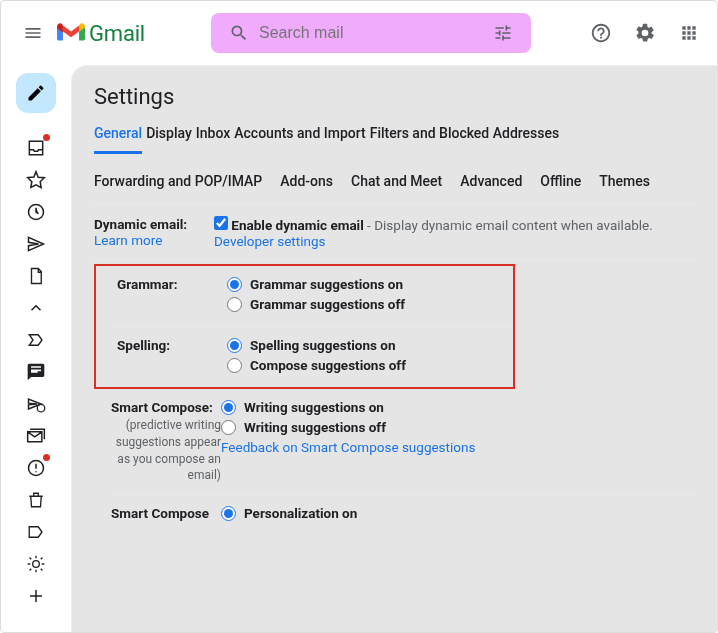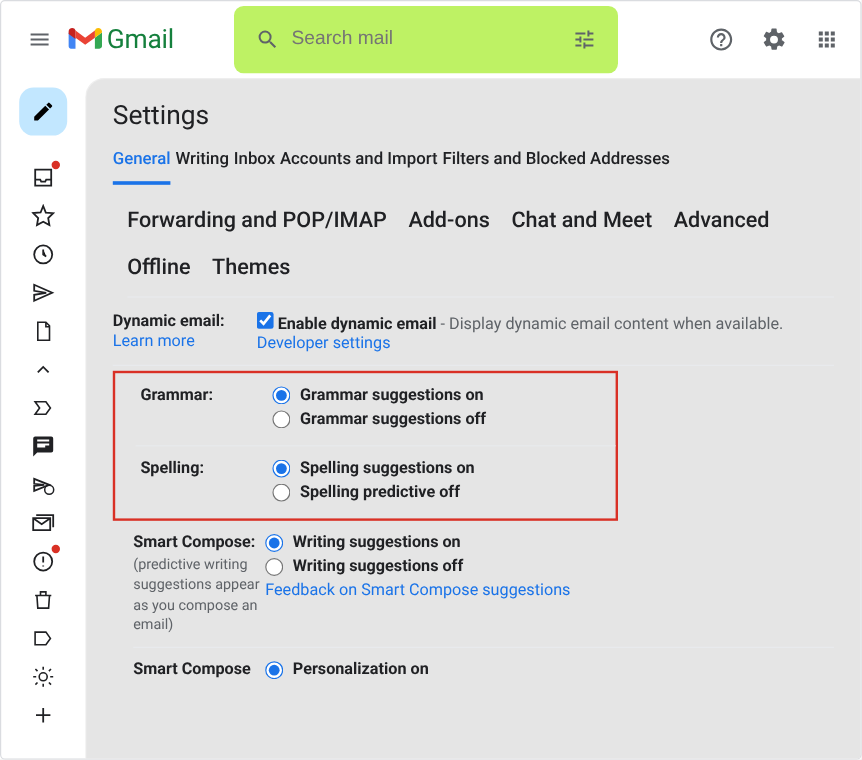--- a/index.html
+++ b/index.html
@@ -30,27 +30,27 @@
   .logo-wrap {
     display: flex; align-items: center; gap: 4px;
     padding-right: 30px;
     cursor: pointer;
   }
   .logo-wrap svg { width: 28px; height: 22px; }
   .logo-text { font-size: 22px; color: #15803d; font-weight: 400; letter-spacing: -0.2px;}
   .search-bar {
     flex: 1;
     max-width: 320px;
-    height: 56px;
-    background: #bef264;
+    height: 40px;
+    background: #f0abfc;
     border-radius: 8px;
     display: flex;
     align-items: center;
     padding: 0 8px;
-    margin-left: 20px;
+    margin-left: 36px;
   }
   .search-bar .icon-btn {
     width: 40px; height: 40px;
     display:flex; align-items:center; justify-content:center;
     color:#5f6368; cursor:pointer;
   }
   .search-bar input {
     flex:1; border:none; background:transparent; outline:none;
     font-size:16px; color:#5f6368;
   }
@@ -99,37 +99,36 @@
   }
   .page-title { font-size: 22px; font-weight:400; margin-bottom: 16px; }
   .tabs-row {
     display:flex; flex-wrap:wrap; gap: 4px;
     font-size: 14px; font-weight:500; color:#202124;
     border-bottom: 1px solid transparent;
     margin-bottom: 4px;
   }
   .tabs-row2 {
     display:flex; flex-wrap:wrap; gap: 18px;
-    font-size: 18px; font-weight:500; color:#202124;
+    font-size: 14px; font-weight:500; color:#202124;
     padding-top: 14px;
     padding-bottom: 14px;
     border-bottom: 1px solid #e8eaed;
-    margin-left: 12px;
   }
   .tab { cursor:pointer; padding-bottom: 10px; }
   .tab.active { color:#1a73e8; border-bottom: 3px solid #1a73e8; }
   .section {
     display:flex;
     padding: 10px 0;
     border-bottom: 1px solid #e8eaed;
     font-size: 13.5px;
     margin-left: 17px;
   }
   .label-col { width: 110px; font-weight:700; }
-  .label-col .sub { font-weight:400; font-size:12px; color:#5f6368; line-height:1.4; display:block; margin-top:2px;}
+  .label-col .sub { font-weight:400; font-size:12px; color:#5f6368; line-height:1.4; display:block; margin-top:2px;text-align:right;}
   .value-col { flex:1; }
   .radio-row { display:flex; align-items:center; gap:8px; margin-bottom:4px;}
   .radio-row input[type=radio]{ accent-color:#1a73e8; width:15px; height:15px; cursor:pointer;}
   .radio-row label { font-weight:700; cursor:pointer;}
   .link { color:#1a73e8; cursor:pointer; text-decoration:none;}
   .dyn-row { display:flex; gap:10px; flex-wrap:wrap; padding:12px 0 10px 0; border-bottom:1px solid #e8eaed; font-size:13.5px;justify-content:flex-end;}
   input[type=checkbox]{ accent-color:#1a73e8; width:14px; height:14px; cursor:pointer;}
   svg { display:block; }
   .highlight-box {
     border: 2.5px solid #d93025;
@@ -278,21 +277,21 @@
           <path stroke="currentColor" stroke-width="2" d="M12 4v16 M4 12h16"></path>
         </svg>
     </div>
   </div>
 
   <div class="content">
     <div class="page-title">Settings</div>
 
     <div class="tabs-row">
       <div class="tab active">General</div>
-      <div class="tab">Writing</div>
+      <div class="tab">Display</div>
       <div class="tab">Inbox</div>
       <div class="tab">Accounts and Import</div>
       <div class="tab">Filters and Blocked Addresses</div>
     </div>
     <div class="tabs-row2">
       <div class="tab" style="padding-bottom:0">Forwarding and POP/IMAP</div>
       <div class="tab" style="padding-bottom:0">Add-ons</div>
       <div class="tab" style="padding-bottom:0">Chat and Meet</div>
       <div class="tab" style="padding-bottom:0">Advanced</div>
       <div class="tab" style="padding-bottom:0">Offline</div>
@@ -327,21 +326,21 @@
       </div>
       <div class="section">
         <div class="label-col">Spelling:</div>
         <div class="value-col">
           <div class="radio-row">
               <input type="radio" name="s" checked="" style="">
               <label>Spelling suggestions on</label>
             </div>
           <div class="radio-row">
               <input type="radio" name="s" style="">
-              <label>Spelling predictive off</label>
+              <label>Compose suggestions off</label>
             </div>
         </div>
       </div>
     </div>
 
     <div class="section">
       <div class="label-col">
         <span>Smart Compose:</span>
         <span class="sub">(predictive writing suggestions appear as you compose an email)</span>
       </div>

